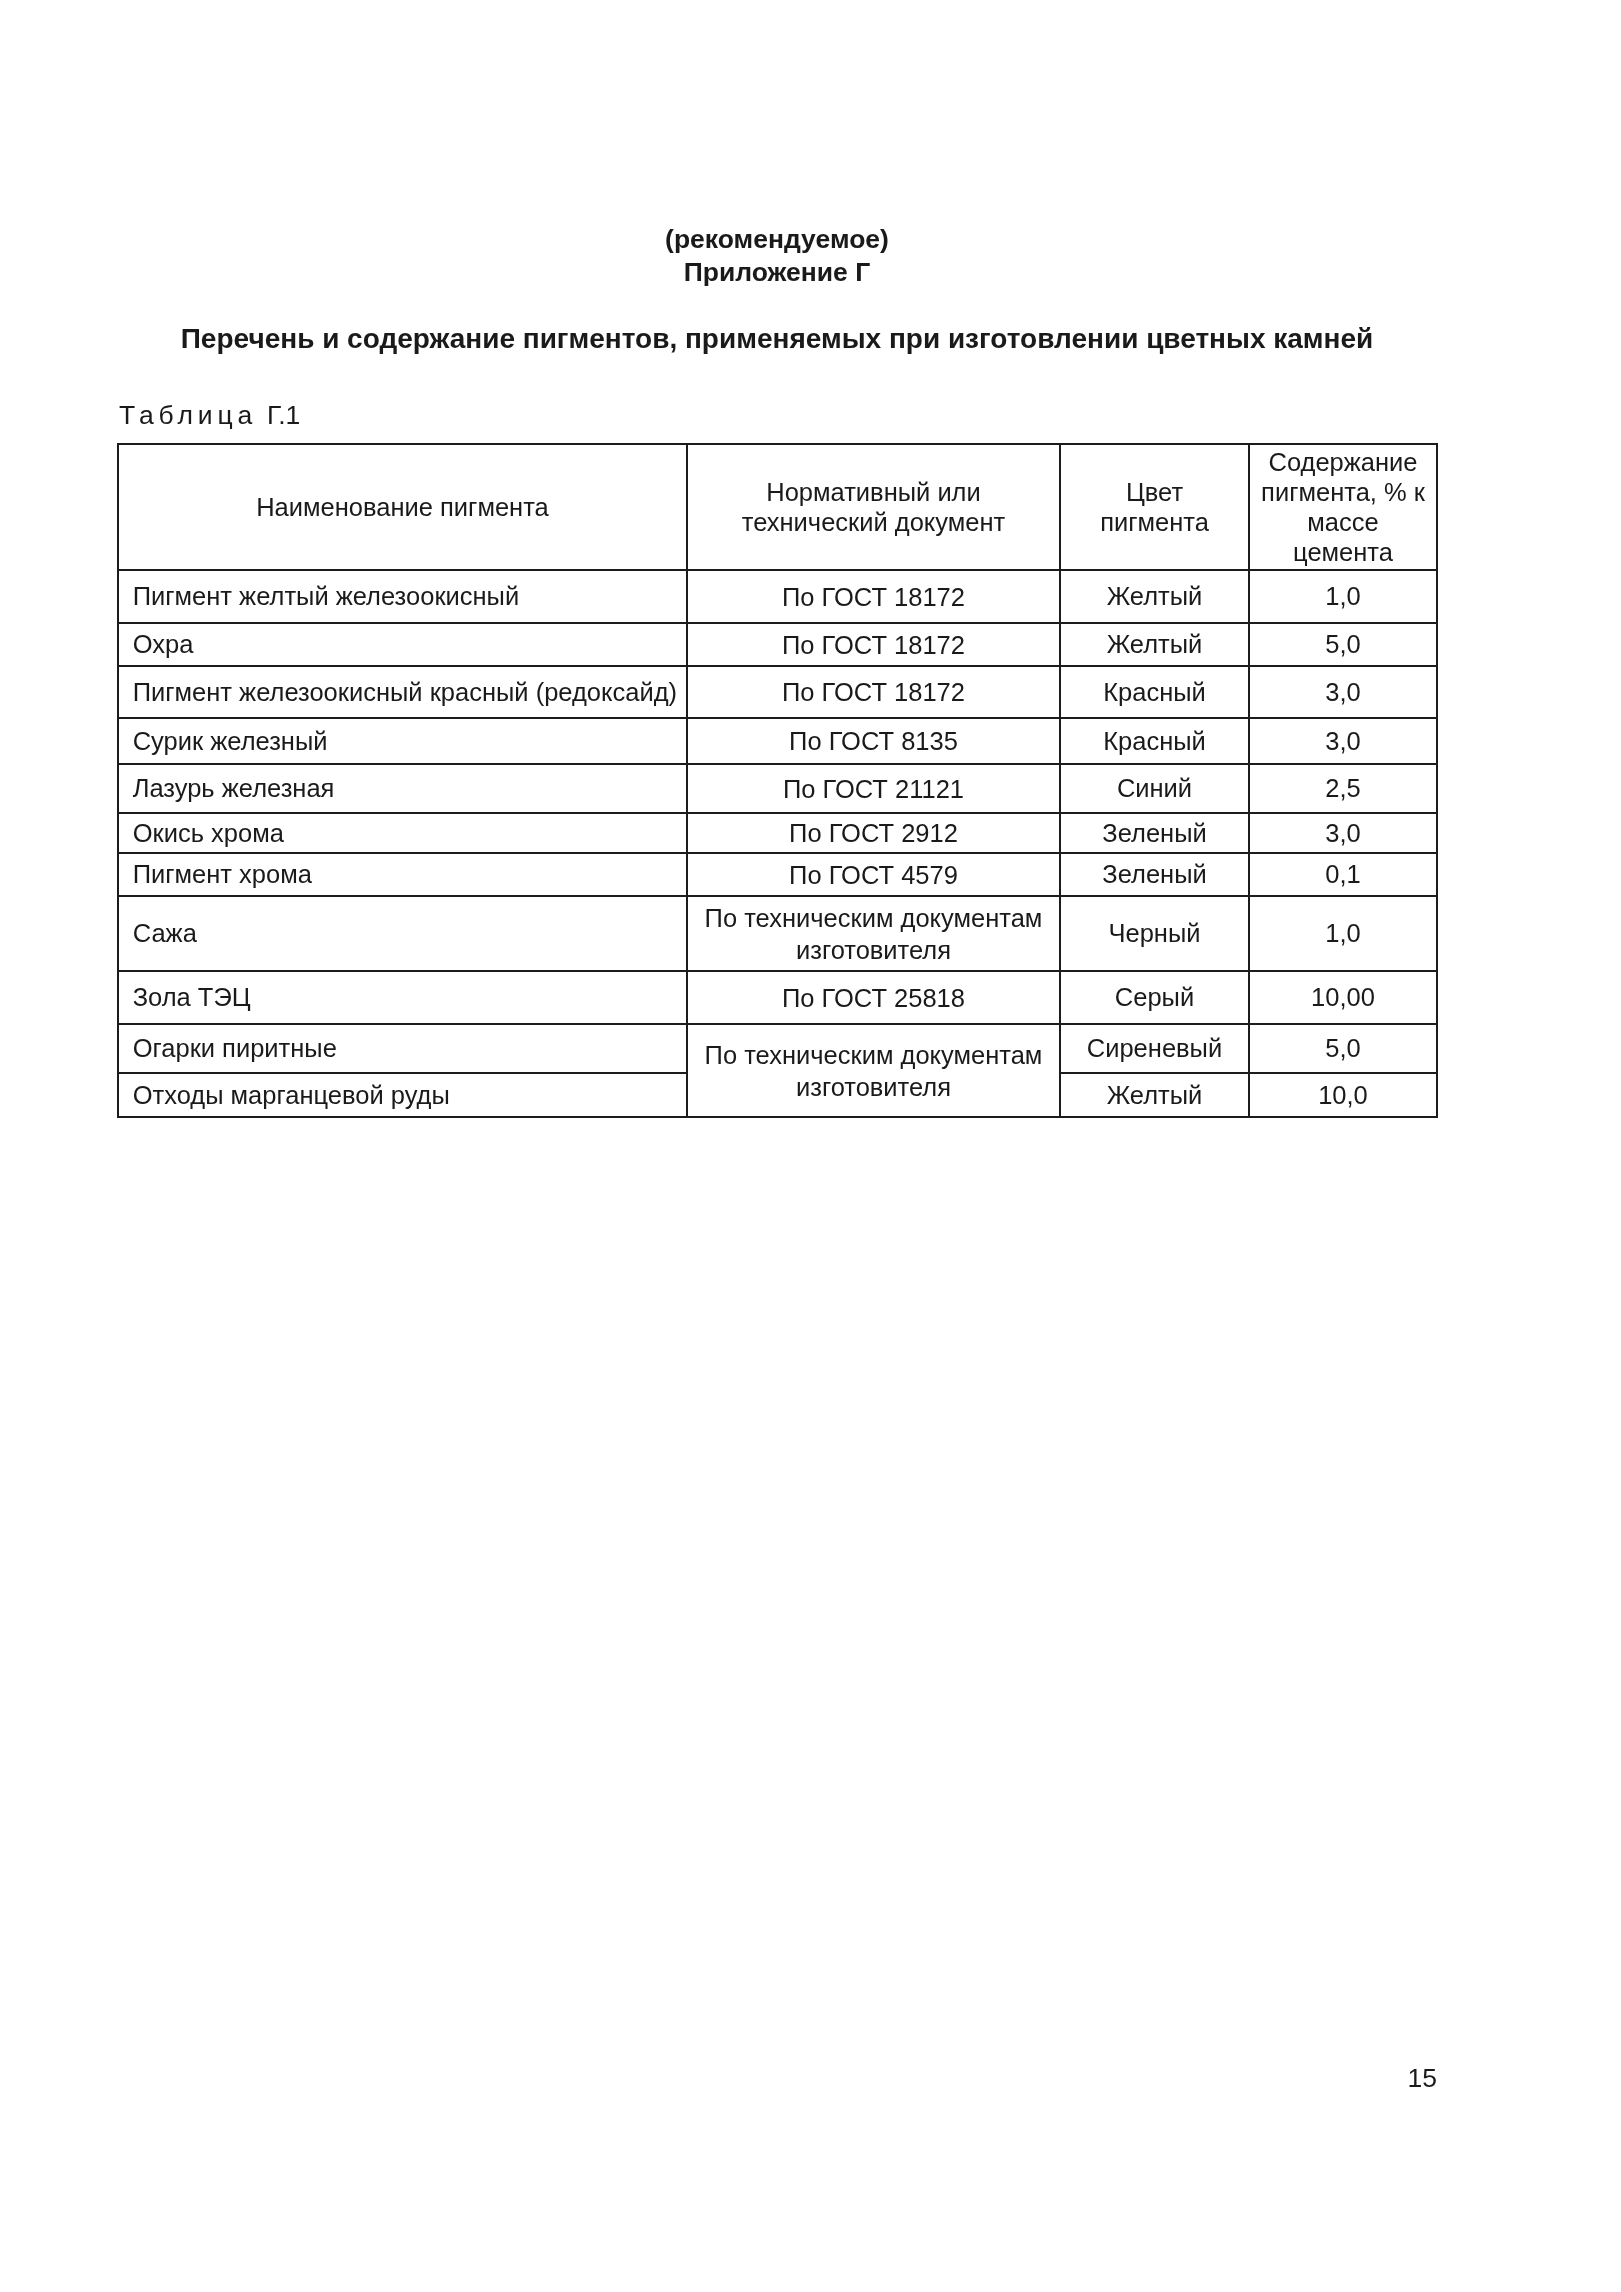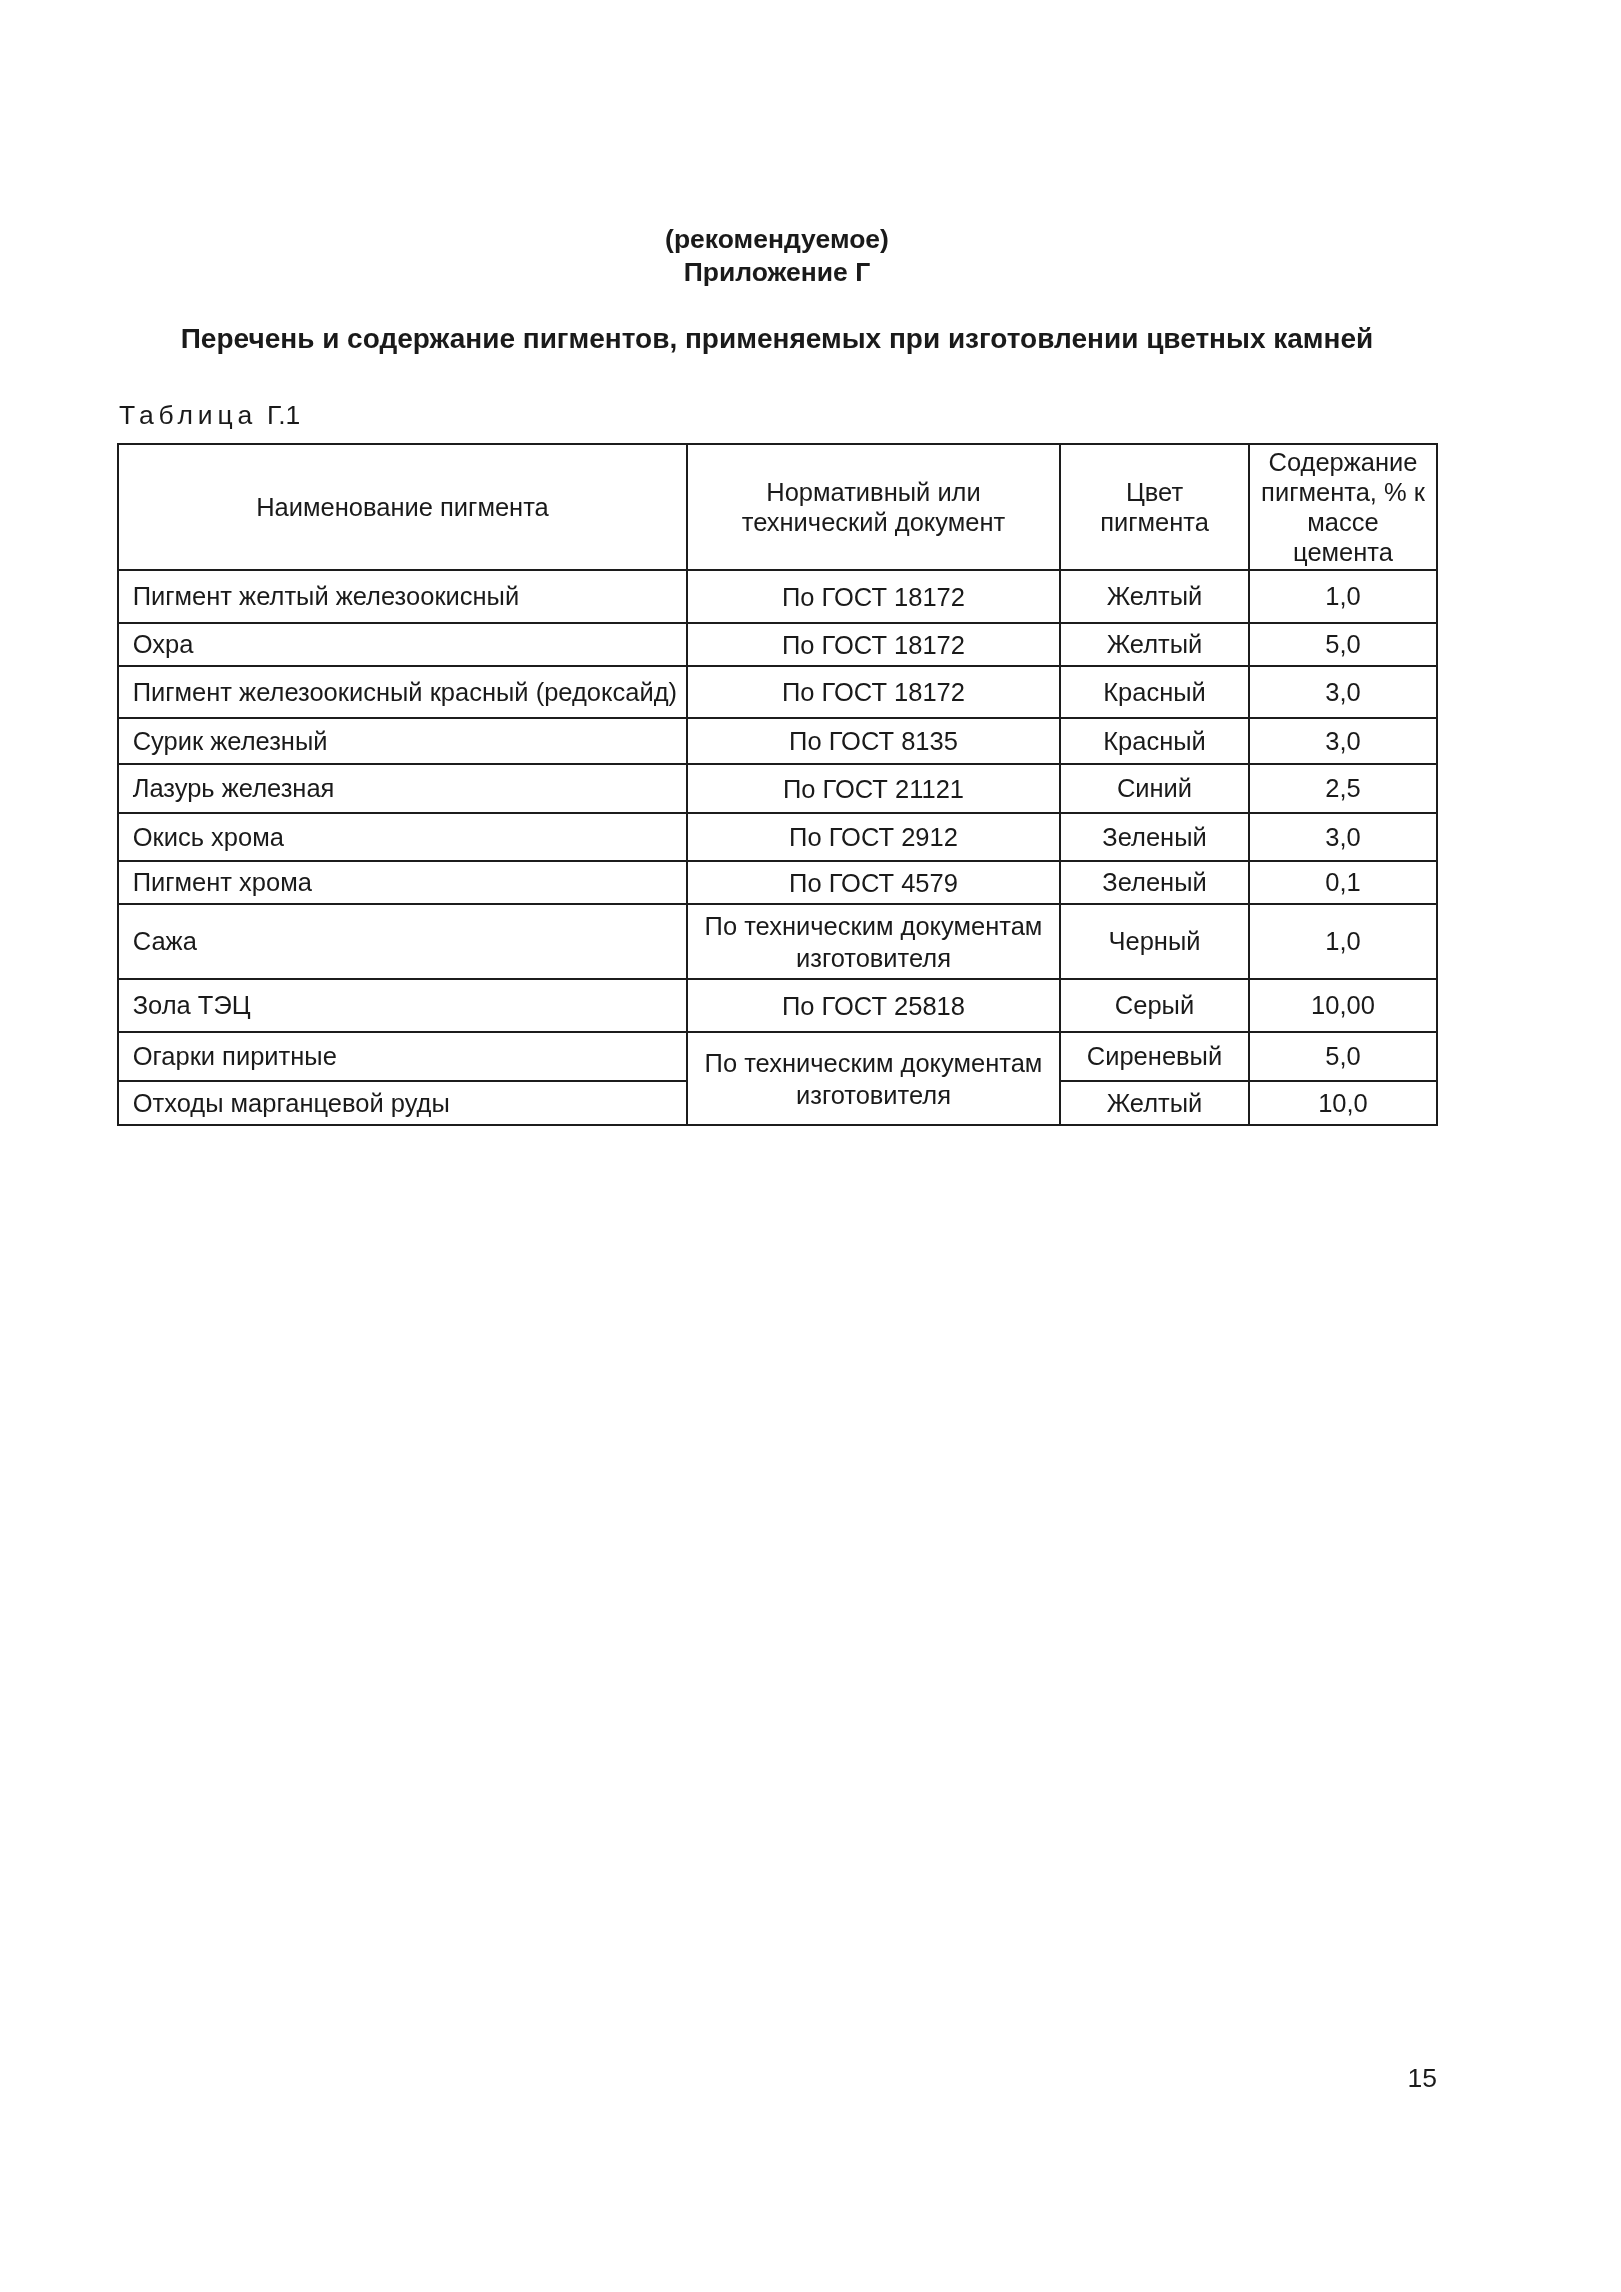--- a/index.html
+++ b/index.html
@@ -76,21 +76,21 @@
   }
   .pigments-table td { padding: 2px 5.9px; text-align: center; }
   .pigments-table td.c1 { text-align: left; padding-left: 13.7px; }
   .pigments-table td.c2 { line-height: 32px; }
 
   tr.h48 { height: 53px; margin-left: 16px; }
   tr.h52 { height: 43px; }
   tr.h53 { height: 52px; }
   tr.h47 { height: 46px; }
   tr.h50 { height: 49px; }
-  tr.h49 { height: 48px; }
+  tr.h49 { height: 40px; }
   tr.h77 { height: 75px; }
   tr.h45 { height: 44px; }
 
   .page-number {
     position: absolute;
     left: 117px; top: 2063px;
     width: 1320px;
     text-align: right;
     font-size: 26.5px;
   }

